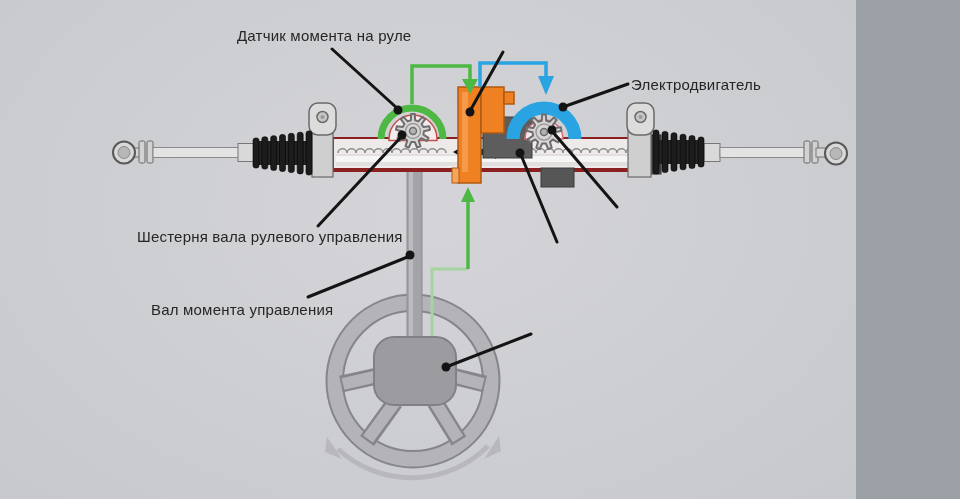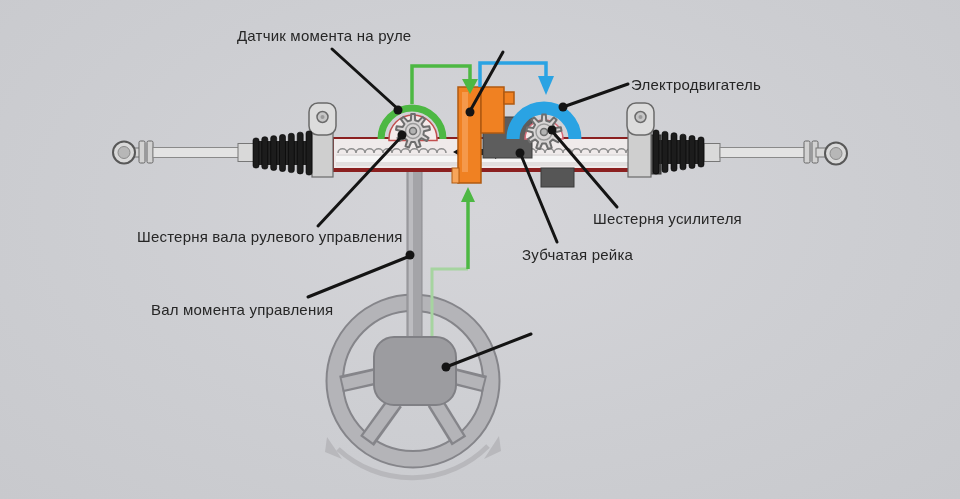--- a/index.html
+++ b/index.html
@@ -1,17 +1,17 @@
 <!DOCTYPE html>
 <html style="--background: #cdced2; --label-text: #262626; --leader-black: #141414; --signal-green: #4db843; --signal-green-light: #a6d4a0; --signal-blue: #2aa3e3; --control-unit-orange: #f08122; --housing-red: #8b2020;"><head>
 <meta charset="utf-8">
 <style>
   html,body{margin:0;padding:0;background:#9aa0a6;}
   .stage{
-    position:relative;width:960px;height:499px;overflow:hidden;
+    position:relative;width:856px;height:499px;overflow:hidden;
     background:radial-gradient(ellipse at 50% 42%, #d5d5d9 0%, var(--background,#cdced2) 55%, #c8c9cd 100%);
     font-family:"Liberation Sans",sans-serif;
   }
   svg{position:absolute;left:0;top:0;}
   .lbl{
     position:absolute;
     font:15px/1.25 "Liberation Sans",sans-serif;
     color:var(--label-text,#262626);
     white-space:nowrap;letter-spacing:.2px;
   }
@@ -185,16 +185,14 @@
       <circle class="leader-dot" cx="552" cy="130" r="4.5"></circle>
       <circle class="leader-dot" cx="520" cy="153" r="4.5"></circle>
       <circle class="leader-dot" cx="410" cy="255" r="4.5"></circle>
       <circle class="leader-dot" cx="446" cy="367" r="4.5"></circle>
     </g>
   </svg>
 
   <div class="lbl" style="left:237px;top:27px">Датчик момента на руле</div>
   <div class="lbl" style="left:631px;top:76px">Электродвигатель</div>
   <div class="lbl" style="left:137px;top:228px">Шестерня вала рулевого управления</div>
-  <div class="lbl" style="left:593px;top:210px">Шестерня усилителя</div>
-  <div class="lbl" style="left:522px;top:246px">Зубчатая рейка</div>
   <div class="lbl" style="left:151px;top:301px">Вал момента управления</div>
 </div>
 
 </body></html>

